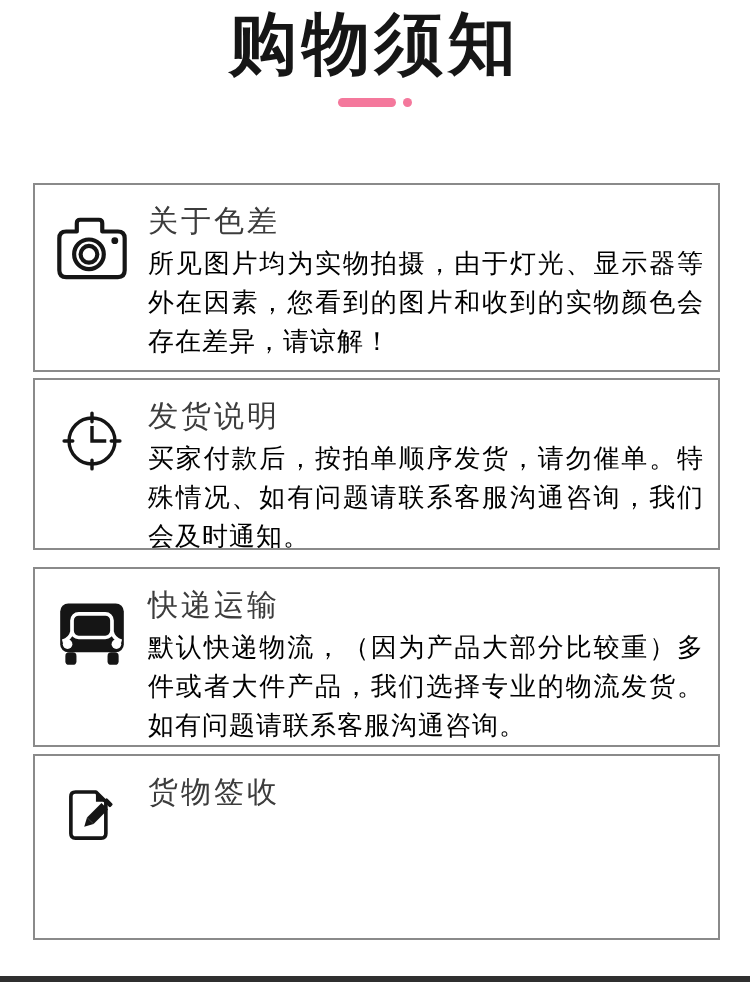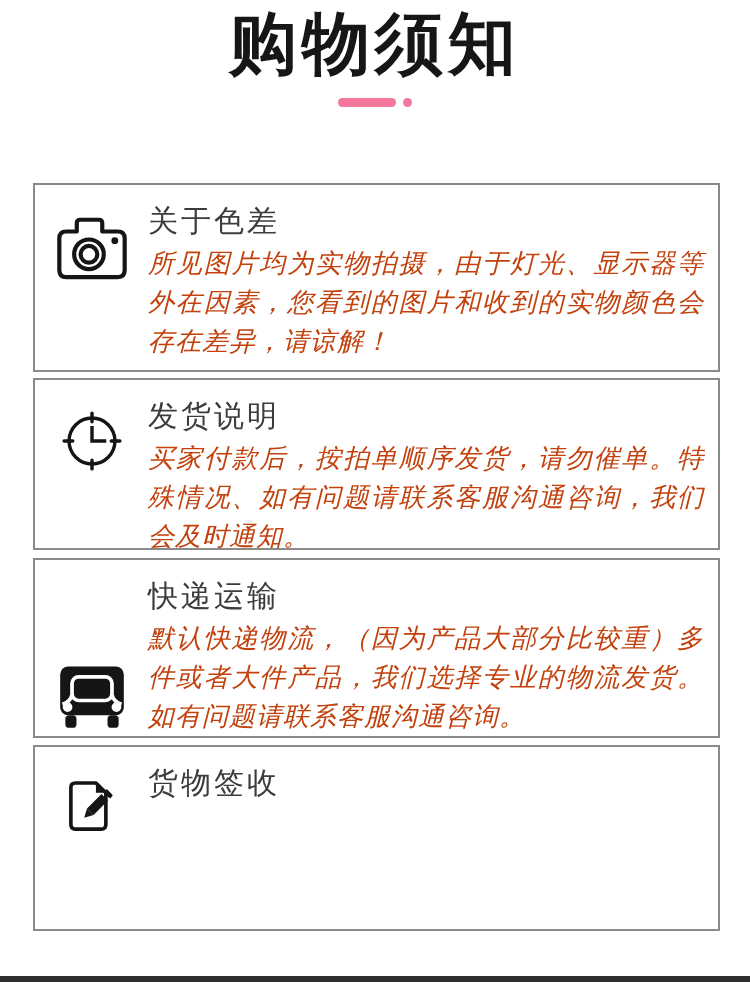--- a/index.html
+++ b/index.html
@@ -46,22 +46,22 @@
   .notices {
     margin: 76px 30px 0 33px;
   }
   .notice-box {
     border: 2px solid #8a8a8a;
     background: #ffffff;
     display: flex;
     overflow: hidden;
   }
   .box-1 { height: 189px; margin-bottom: 6px; }
-  .box-2 { height: 172px; margin-bottom: 8px; }
-  .box-3 { height: 180px; margin-bottom: 7px; align-items: flex-end; }
+  .box-2 { height: 172px; margin-bottom: 17px; }
+  .box-3 { height: 180px; margin-bottom: 7px; }
   .box-4 { height: 186px; }
   .icon-col {
     width: 113px;
     flex: none;
     display: flex;
     justify-content: center;
     align-items: flex-start;
   }
   .icon-col svg { margin-top: 30px; }
   .icon-camera svg { margin-top: 26px; }
@@ -74,24 +74,23 @@
     line-height: 42px;
     font-weight: 400;
     letter-spacing: 3px;
     color: #3c3c3c;
   }
   .notice-body {
     margin-top: 2px;
     font-size: 26px;
     line-height: 39px;
     letter-spacing: 1px;
-    color: #c2410c;
+    color: #000000;
     word-break: break-all;
     text-align: justify;
-    font-style: italic;
   }
   .bottom-bar {
     position: absolute;
     left: 0;
     bottom: 0;
     width: 100%;
     height: 6px;
     background: #2f2f2f;
   }
   .ico { display: block; }

